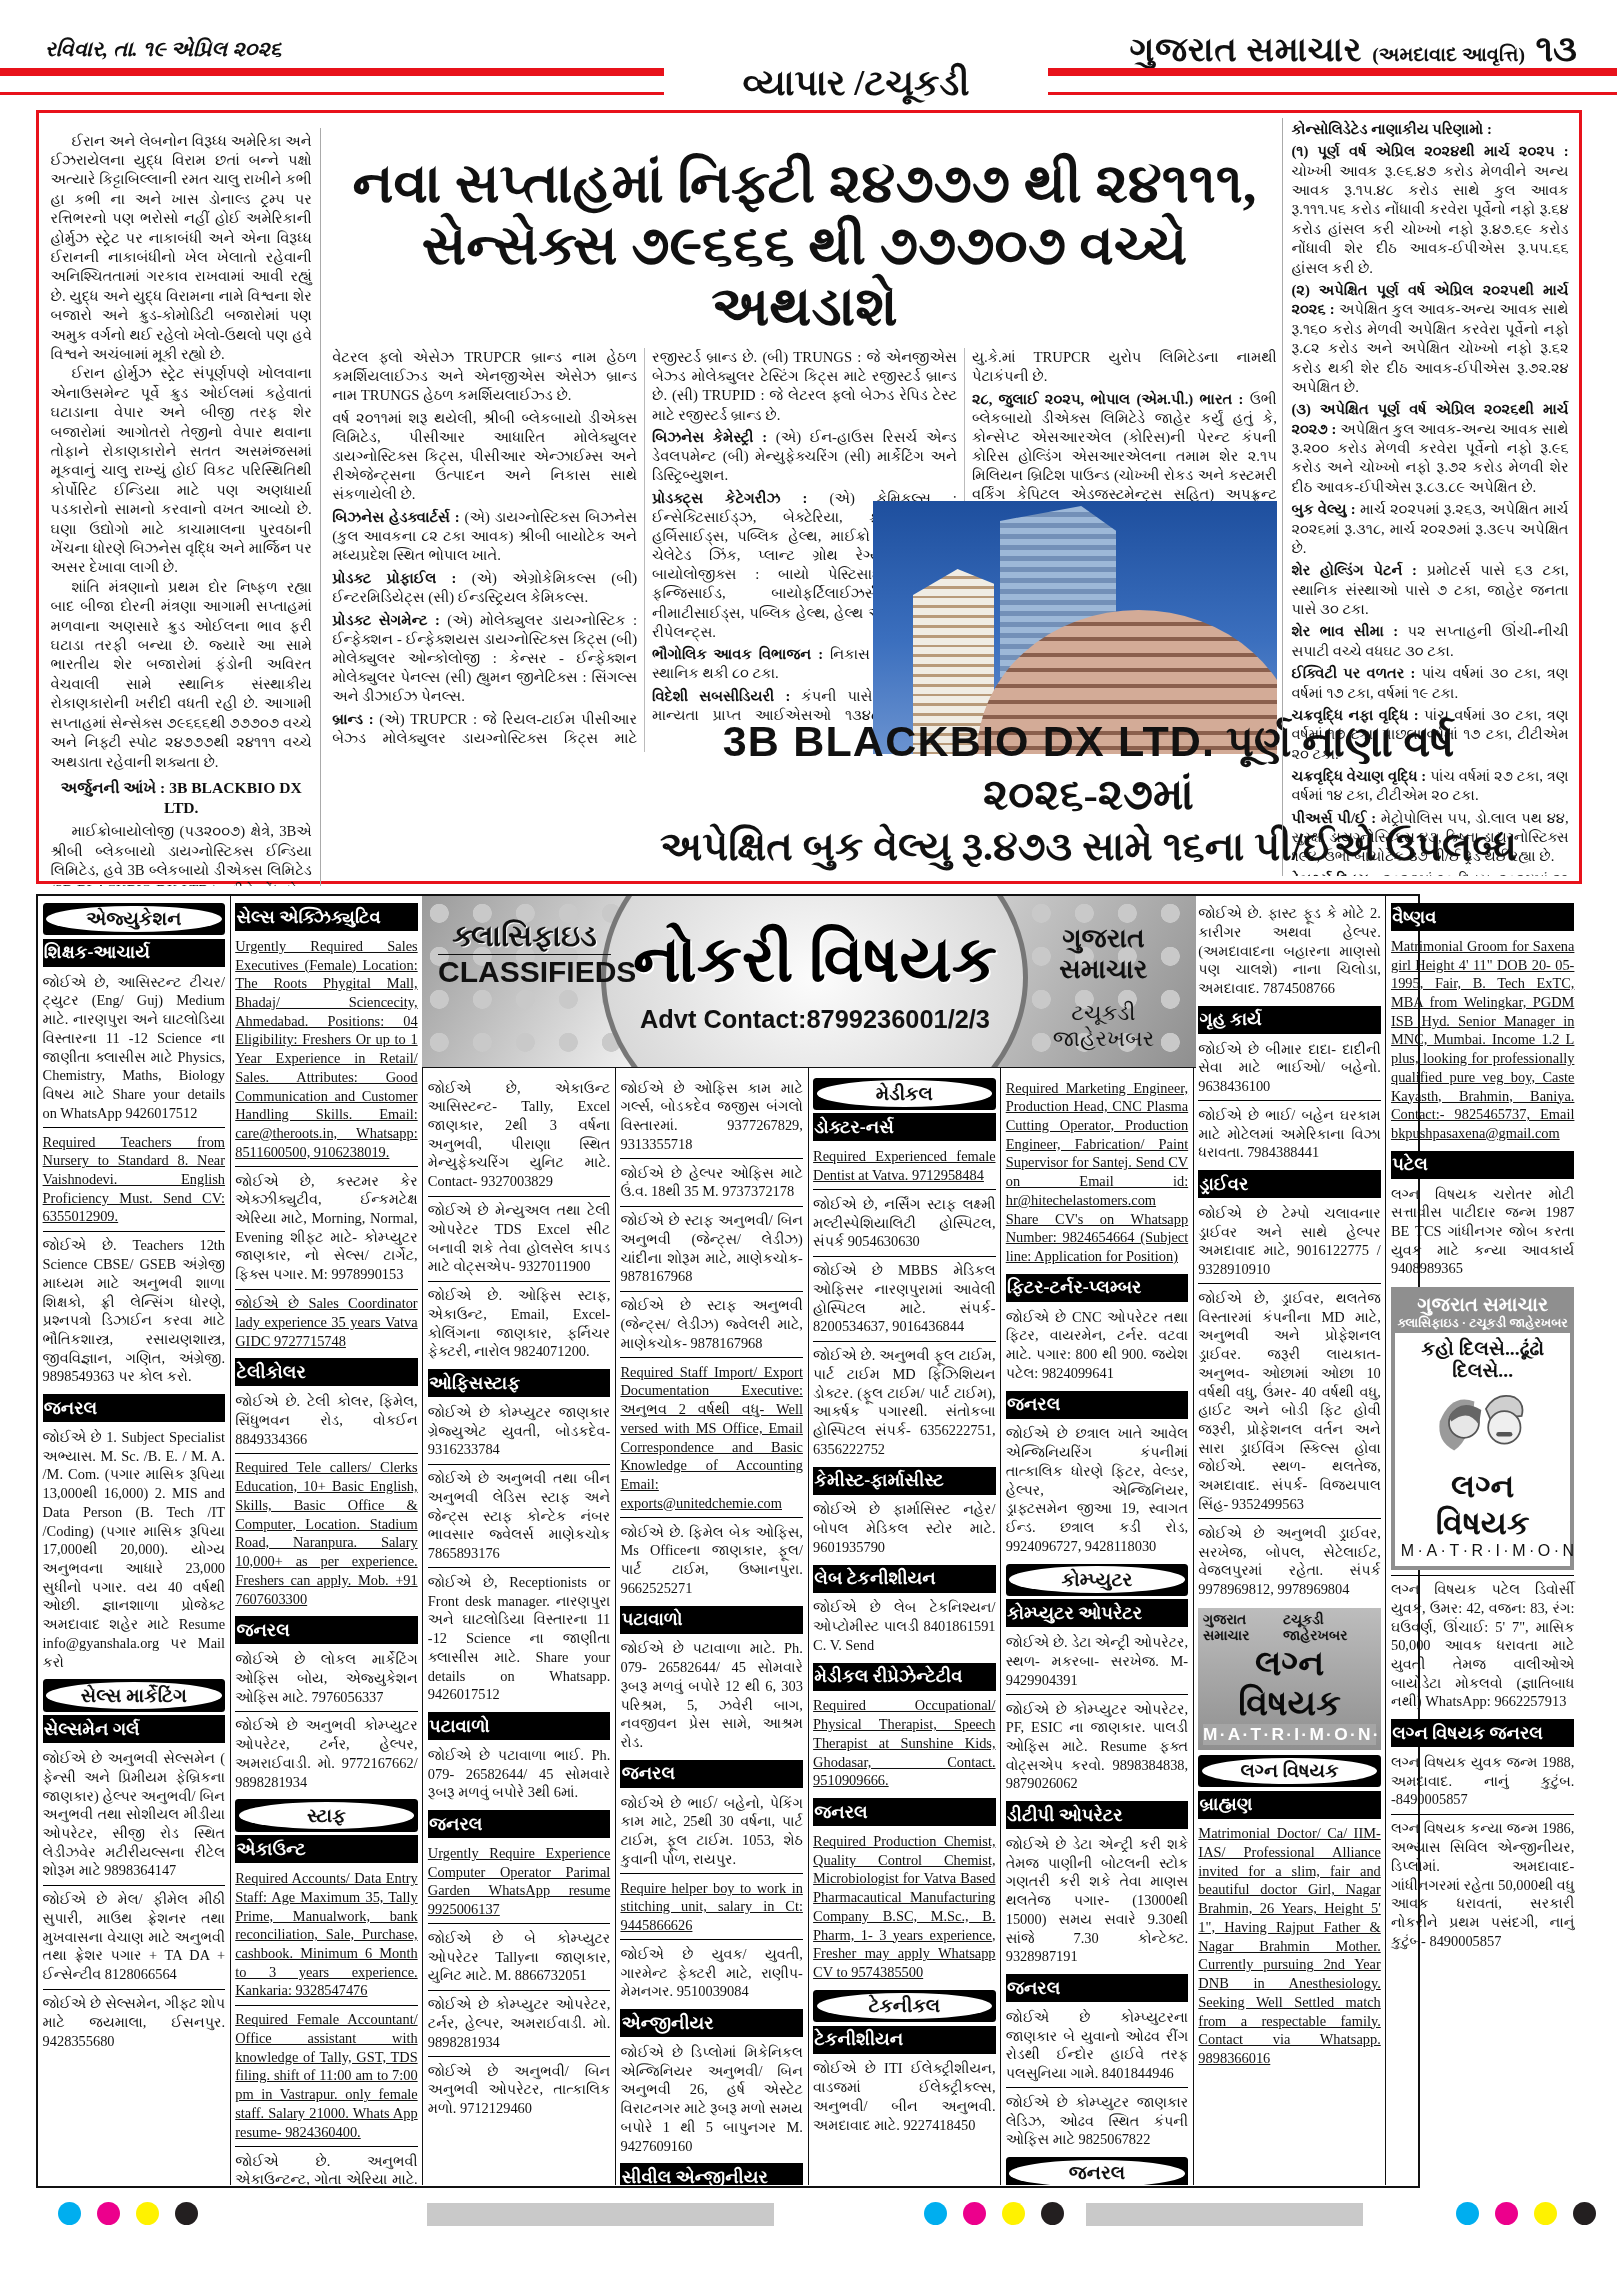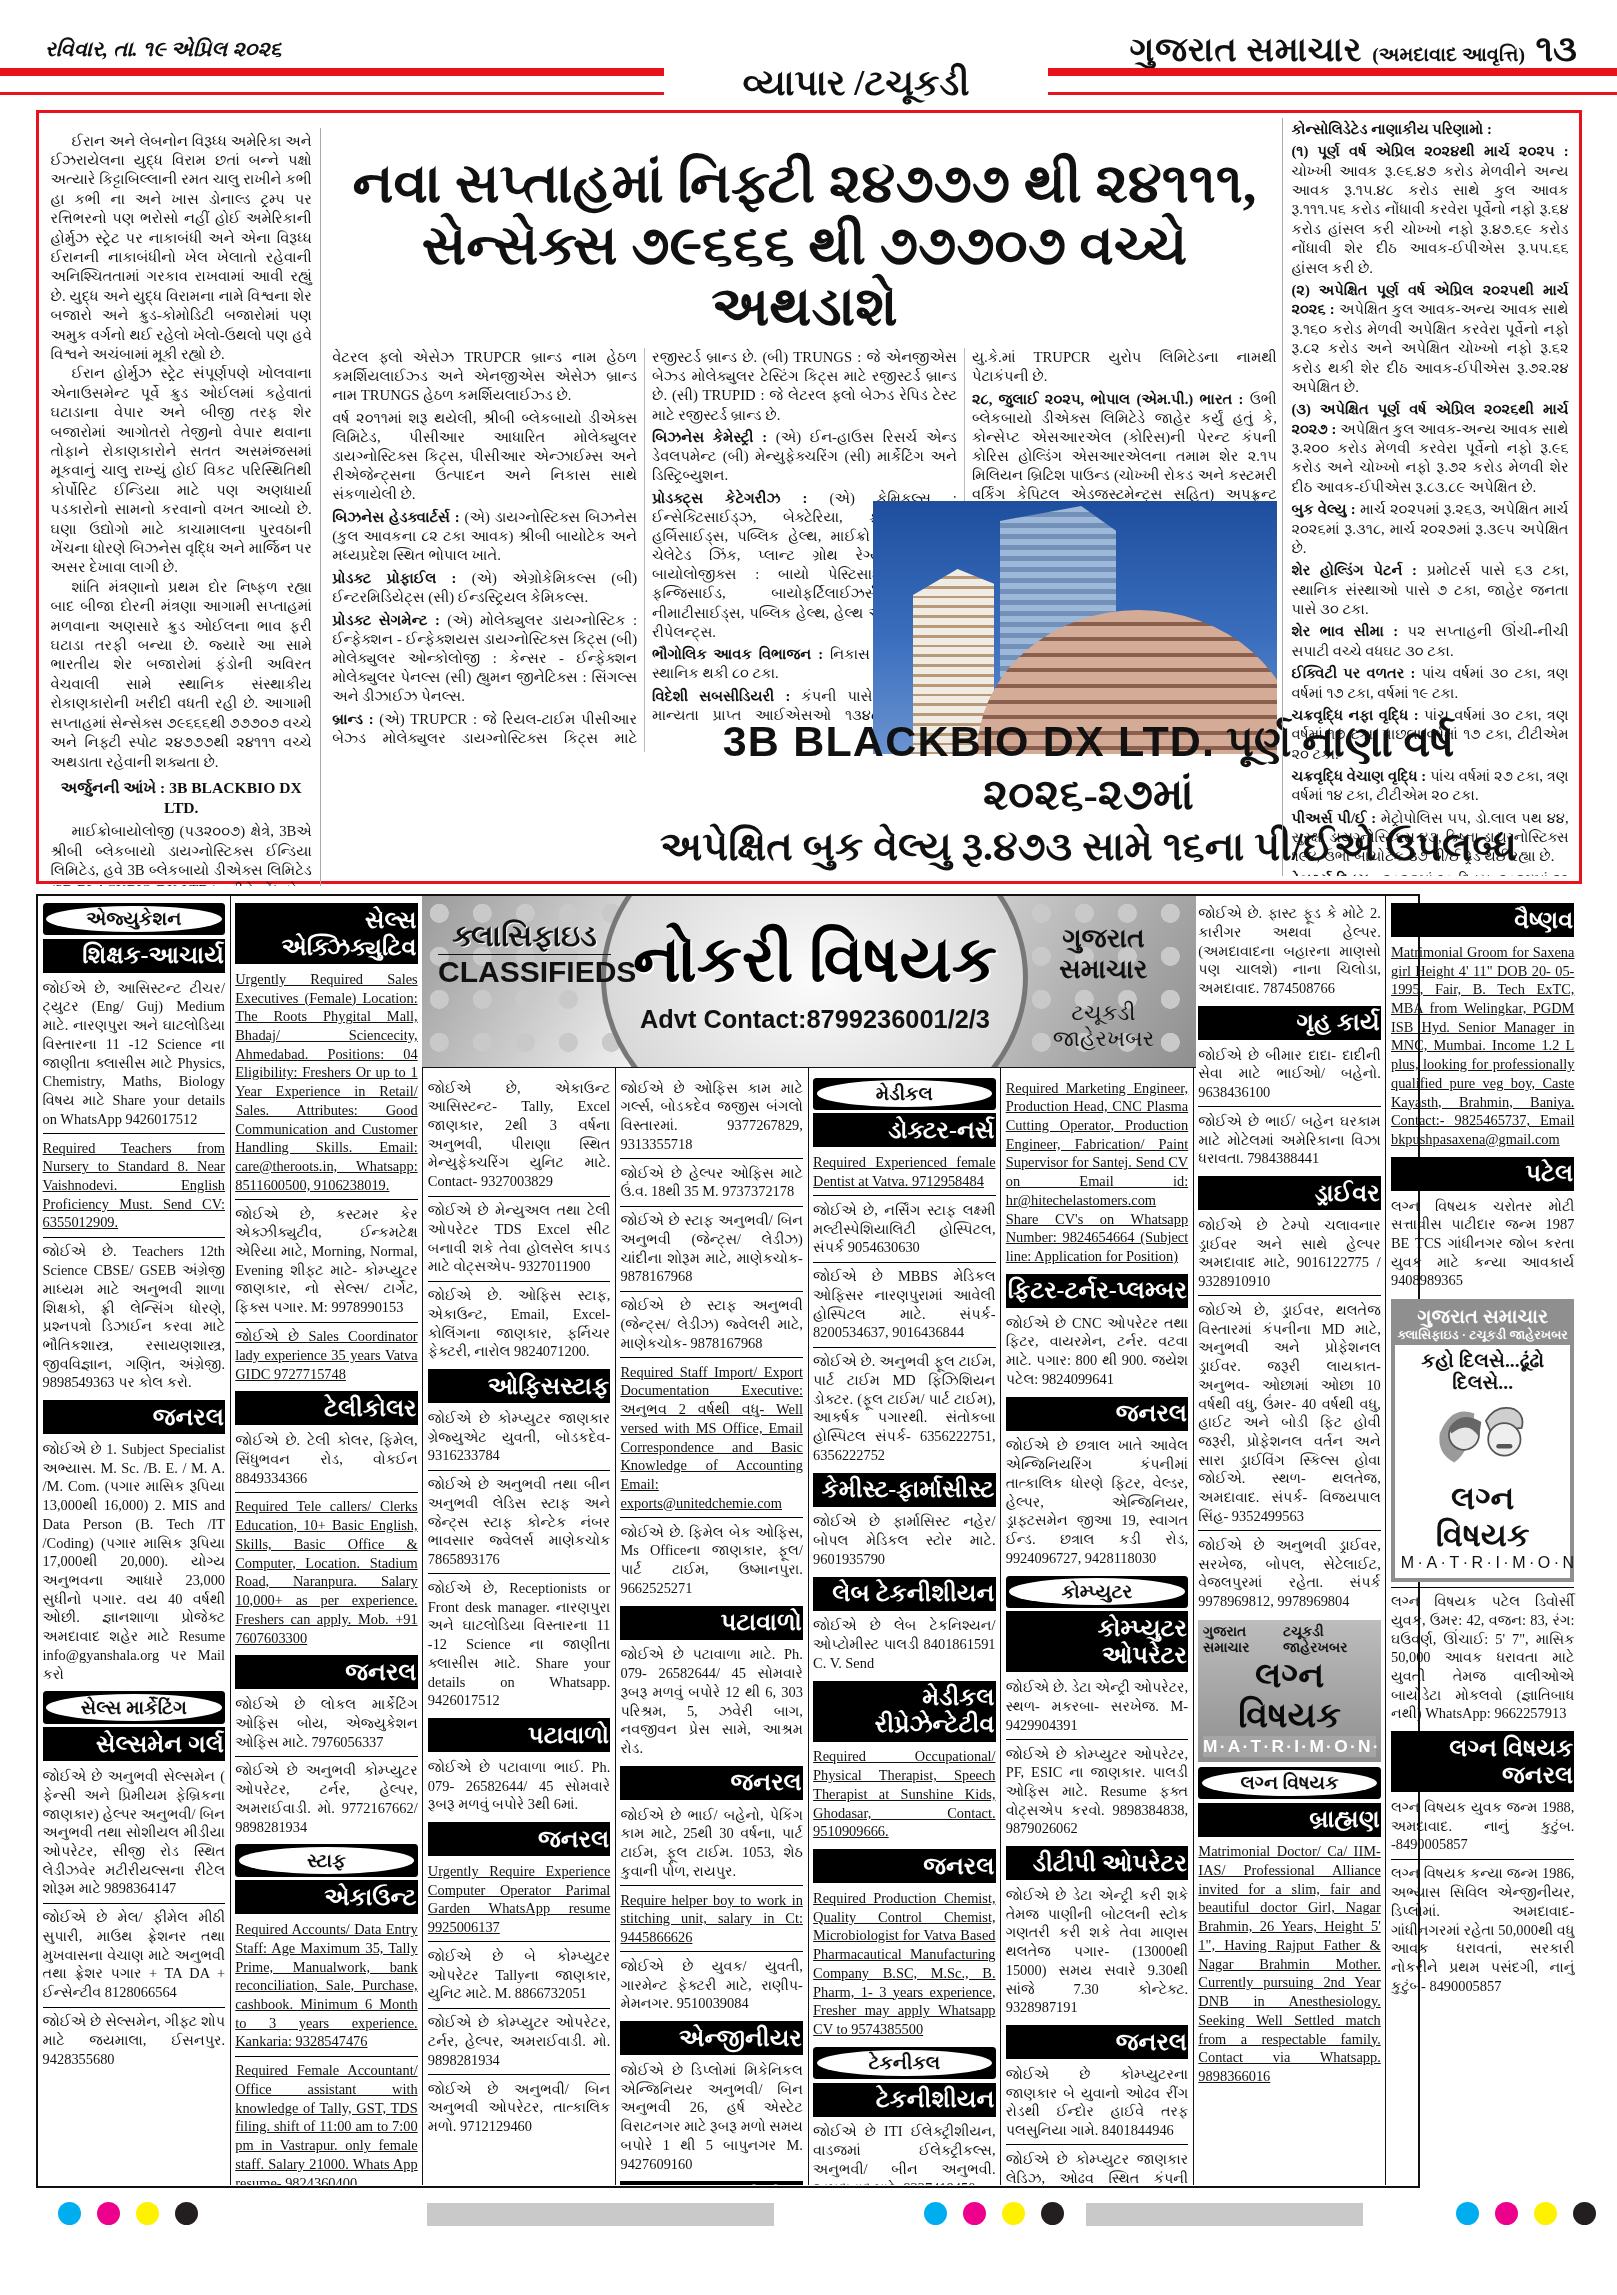--- a/index.html
+++ b/index.html
@@ -56,21 +56,21 @@
   #cls-banner .contact { position:absolute; left:191px; top:109px; width:404px; text-align:center; font-size:25.4px; font-weight:bold; font-family:"Liberation Sans",sans-serif; }
   #cls-banner .gs { position:absolute; right:11.6px; top:26.6px; width:162px; text-align:center; }
   #cls-banner .gs .g1 { font-size:26.6px; font-weight:bold; }
   #cls-banner .gs .g2 { font-size:22px; margin-top:15px; }
   #cols { position:absolute; left:0; top:0; width:1541px; height:1289px; display:flex; }
   .col { width:193px; border-right:1.2px solid #111; padding:3.5px 4.6px; overflow:hidden; }
   .col:last-child { border-right:none; }
   .col.under-banner { padding-top:178px; }
   .oval-badge { background:#000; border-radius:3.5px; padding:2.9px 3.5px; margin:3.5px 0 1.2px 0; }
   .oval-badge .in { background:#fff; border-radius:50%; text-align:center; font-size:19px; font-weight:bold; padding:2.3px 0; }
-  .bar-head { background:#000; color:#fff; text-align:right; font-size:24px; font-weight:bold; padding:3.5px 1.2px; margin:3.5px 0 1.2px 0; }
+  .bar-head { background:#000; color:#fff; text-align:left; font-size:18px; font-weight:bold; padding:3.5px 1.2px; margin:3.5px 0 1.2px 0; }
   .ad { font-size:14.4px; line-height:1.3; text-align:justify; padding:4.6px 0; border-top:1.2px solid #000; }
   .ad:first-child, .oval-badge + .ad, .bar-head + .ad { border-top:none; }
   .adE { font-family:"Liberation Serif",serif;text-decoration:underline; }
   .mbanner { margin:4.6px 0; background:linear-gradient(#bdbdbd,#8f8f8f); padding:4.6px; }
   .mbanner .r1 { display:flex; justify-content:space-between; font-size:14px; font-weight:bold; }
   .mbanner .big { font-size:35px; font-weight:bold; text-align:center; color:#0a0a0a; }
   .mbanner .mat { background:#a5a5a5; color:#fff; text-align:center; font-size:17.3px; font-weight:bold; letter-spacing:2.3px; font-family:"Liberation Sans",sans-serif; }
   .promo { border:4.6px solid #8f8f8f; margin:4.6px 0; padding:5.8px; text-align:center; background:#fff; }
   .promo .p0 { background:#8f8f8f; color:#fff; font-weight:bold; font-size:19.6px; margin:-5.8px -5.8px 4.6px -5.8px; padding:2.3px; }
   .promo .p0 small { display:block; font-size:12.7px; }

